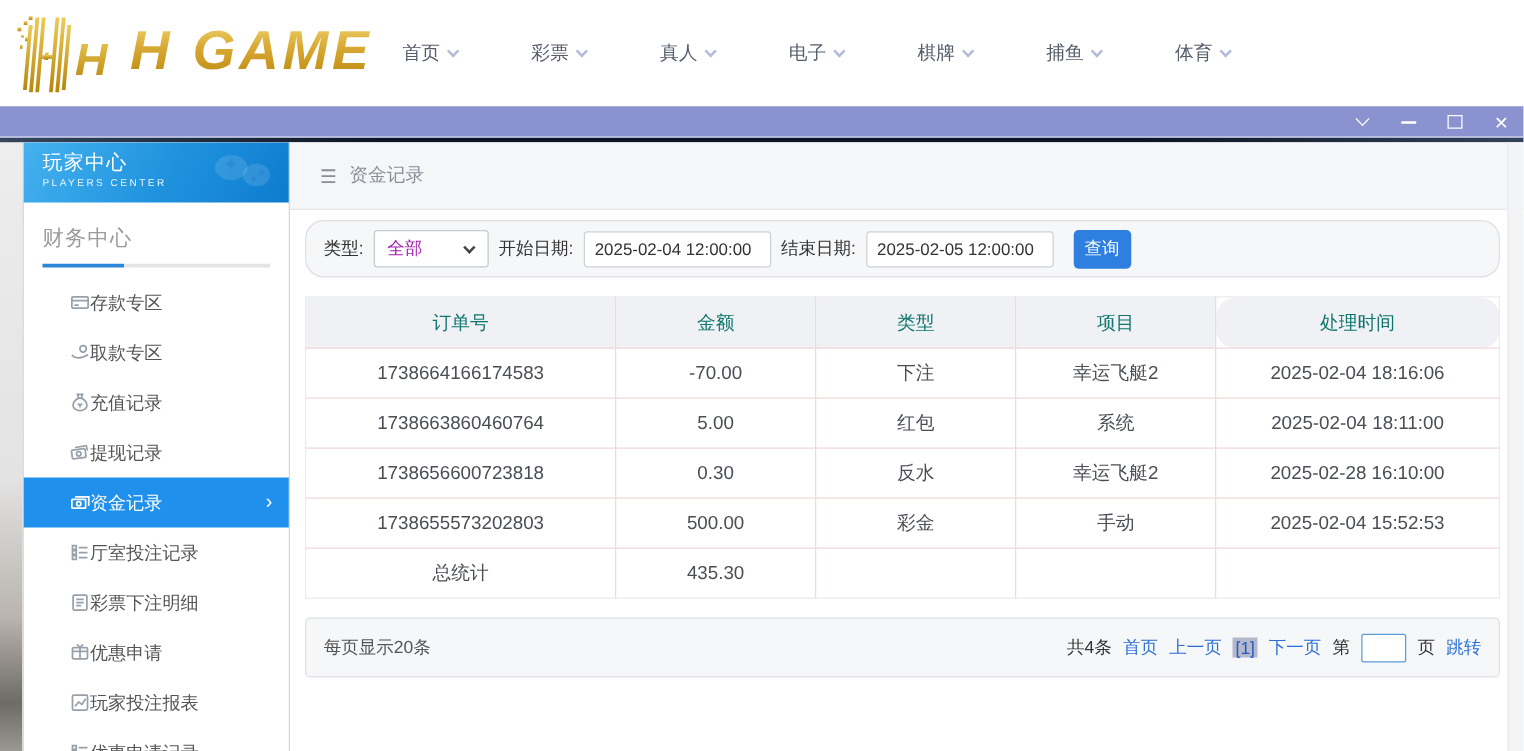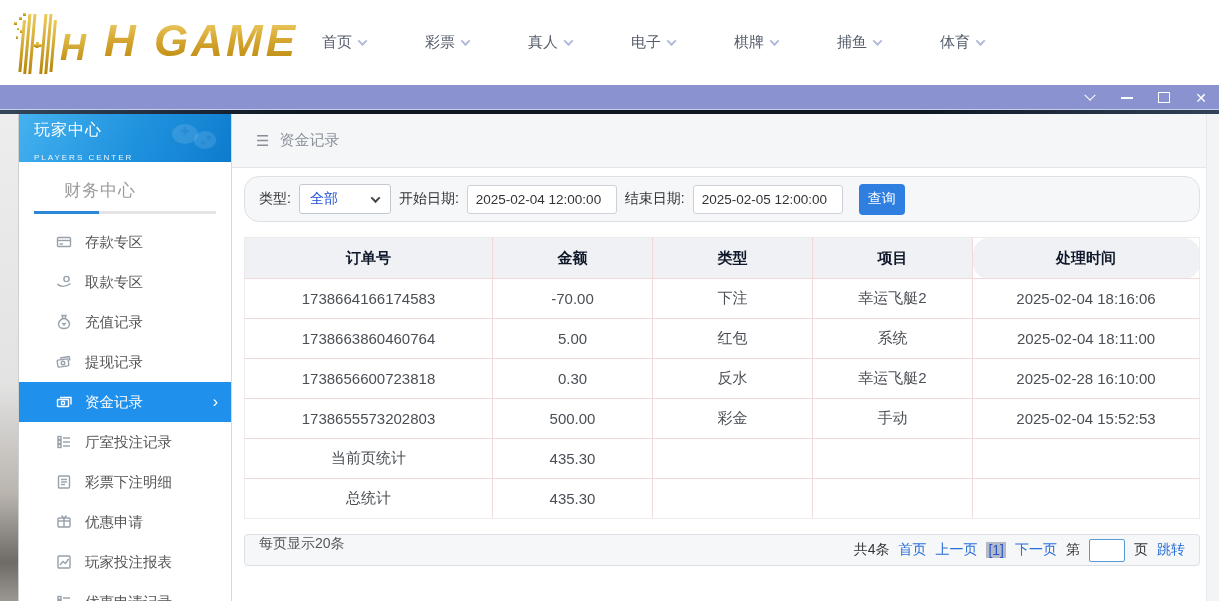--- a/index.html
+++ b/index.html
@@ -31,66 +31,66 @@
 
   
   .content { display:flex; height:487px; }
   .left-strip { width:18px; background:linear-gradient(180deg,#ededed 0%,#e3e3e3 55%,#b9b4ae 78%,#6e6a66 92%,#9b9892 100%); }
 
   
   .sidebar { width:215px; background:#fff; border-left:1px solid #cfcfcf; border-right:1px solid #d8d8d8; }
   .side-header { position:relative; height:48px; overflow:hidden; padding:6px 0 0 15px;
     background:linear-gradient(120deg,#45b2ef 0%,#1f92de 55%,#0e7bcd 100%); }
   .side-header .zh { color:#fff; font-size:16px; letter-spacing:1px; }
-  .side-header .en { color:#eaf6ff; font-size:8px; letter-spacing:2px; margin-top:12px; }
+  .side-header .en { color:#eaf6ff; font-size:8px; letter-spacing:2px; margin-top:1px; }
   .pad-ghost { position:absolute; right:10px; top:4px; width:56px; height:36px; opacity:.55; }
-  .section-title { padding:17px 15px 9px 15px; color:#9b9b9b; font-size:17px; letter-spacing:1px;margin-left:30px; }
+  .section-title { padding:17px 15px 9px 15px; color:#9b9b9b; font-size:17px; letter-spacing:1px; }
   .section-line { height:3px; margin:0 15px;
     background:linear-gradient(90deg,#2b87d8 0,#2b87d8 65px,#e4e4e4 65px,#e4e4e4 100%); }
   .side-menu { margin-top:8px; }
-  .menu-item { position:relative; height:40px; display:flex; align-items:center; padding-left:37px; gap:13px;
+  .menu-item { position:relative; height:40px; display:flex; align-items:center; padding-left:37px; 
     color:#555; font-size:14.5px; cursor:pointer; }
   .menu-item .mi-icon { width:16px; height:16px; display:flex; align-items:center; justify-content:center; }
   .menu-item svg { stroke:#98a0aa; fill:none; stroke-width:1.4; }
   .menu-item.selected { background:#2090ed; color:#fff; }
   .menu-item.selected svg { stroke:#fff; }
   .menu-item .arrow { position:absolute; right:13px; color:#fff; font-size:16px; }
 
   
   .main { position:relative; flex:1; background:#fff; }
   .right-gutter { position:absolute; right:0; top:0; bottom:0; width:13px; background:#f2f4f6; border-left:1px solid #e7e9ec; }
   .main-header { height:54px; background:#f5f6f8; border-bottom:1px solid #e4e6e9; display:flex; align-items:center;
     padding-left:24px; gap:10px; color:#8a9099; font-size:15px; }
   .hamburger { font-size:15px; color:#8a9099; cursor:pointer; }
   .main-body { padding:8px 19px 0 12px; }
 
   .filter-card { height:46px; background:#f6f7f9; border:1px solid #dde0e4; border-radius:15px;
     display:flex; align-items:center; padding-left:14px; gap:8px; }
   .f-label { font-size:14px; color:#333; }
   .sel { position:relative; width:92px; height:30px; background:#fff; border:1px solid #c4c9cf; border-radius:3px;
-    display:flex; align-items:center; padding-left:10px; font-size:14px; color:#1d4ed8; cursor:pointer; }
+    display:flex; align-items:center; padding-left:10px; font-size:14px; color:#a21caf; cursor:pointer; }
   .sel .chev { border-color:#444; position:absolute; right:11px; top:11px; }
   .f-input { width:150px; height:29px; border:1px solid #ced2d7; border-radius:3px; background:#fff;
     font-size:13.5px; color:#333; padding:0 8px; font-family:"Liberation Sans","DejaVu Sans",sans-serif; }
   .btn-search { margin-left:8px; width:46px; height:31px; background:#2e7fe0; color:#fff; border:none;
     border-radius:4px; font-size:14px; cursor:pointer; font-family:inherit; }
 
   table.records { width:100%; border-collapse:collapse; table-layout:fixed; margin-top:15px;
     border:1px solid #ececec; }
-  table.records th { height:41px; background:#eff1f4; font-weight:bold; color:#0f172a; font-size:15px;
+  table.records th { height:41px; background:#eff1f4; font-weight:normal; color:#0f766e; font-size:15px;
     border:1px solid #f2d8d8; border-top-color:#ececec; }
   table.records td { height:40px; background:#fff; text-align:center; color:#4a4f55; font-size:15px;
     border:1px solid #f2d8d8; }
   table.records th:first-child, table.records td:first-child { border-left-color:#ececec; }
   table.records th:last-child, table.records td:last-child { border-right-color:#ececec;border-radius:16px; }
   table.records tr:last-child td { border-bottom-color:#ececec; }
   .col-order{width:248px}.col-amount{width:160px}.col-type{width:160px}.col-item{width:160px}.col-time{width:227px}
 
-  .pager-card { margin-top:15px; height:32px; background:#f6f7f9; border:1px solid #dde0e4; border-radius:4px;
-    display:flex; justify-content:space-between; padding:0 14px; }
+  .pager-card { margin-top:15px; height:48px; background:#f6f7f9; border:1px solid #dde0e4; border-radius:4px;
+    display:flex; align-items:center; justify-content:space-between; padding:0 14px; }
   .per-page { font-size:14px; color:#555; }
   .pager-right { display:flex; align-items:center; gap:9px; font-size:14px; }
   .pg-text { color:#333; }
   .pg-link { color:#2a6fd6; cursor:pointer; }
   .pg-current { color:#2a55c8; background:#b3b9c9; padding:0 2px; cursor:pointer; }
   .pg-input { width:36px; height:23px; border:1px solid #5b9bd5; border-radius:2px; background:#fff; }
 </style>
 </head>
 <body>
 
@@ -373,27 +373,20 @@
               <td>2025-02-28 16:10:00</td>
             </tr>
             <tr>
               <td>1738655573202803</td>
               <td>500.00</td>
               <td>彩金</td>
               <td>手动</td>
               <td>2025-02-04 15:52:53</td>
             </tr>
             <tr>
-              <td>当前页统计</td>
-              <td>435.30</td>
-              <td></td>
-              <td></td>
-              <td></td>
-            </tr>
-            <tr>
               <td>总统计</td>
               <td>435.30</td>
               <td></td>
               <td></td>
               <td></td>
             </tr>
           </tbody>
         </table>
 
         <div class="pager-card">

